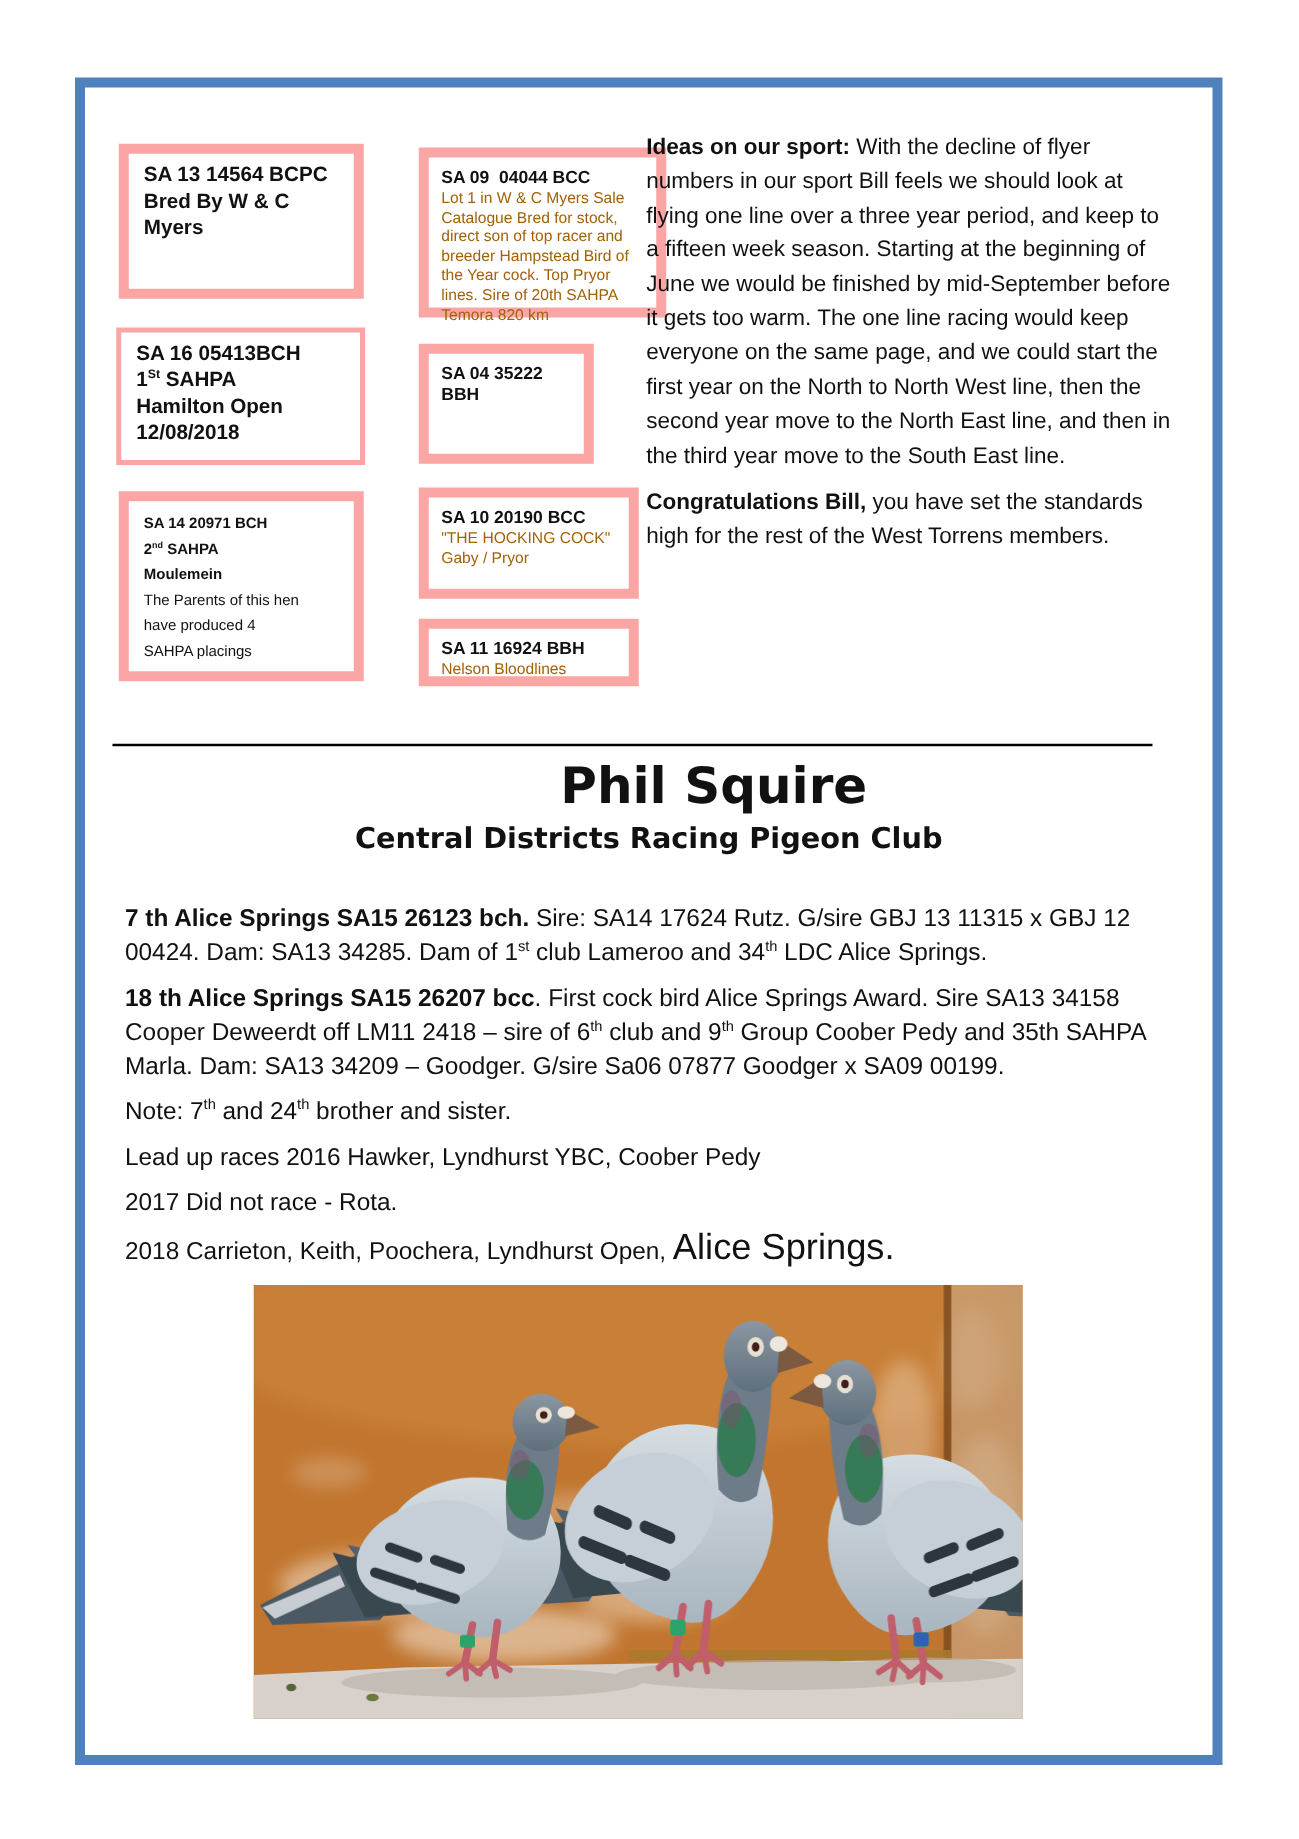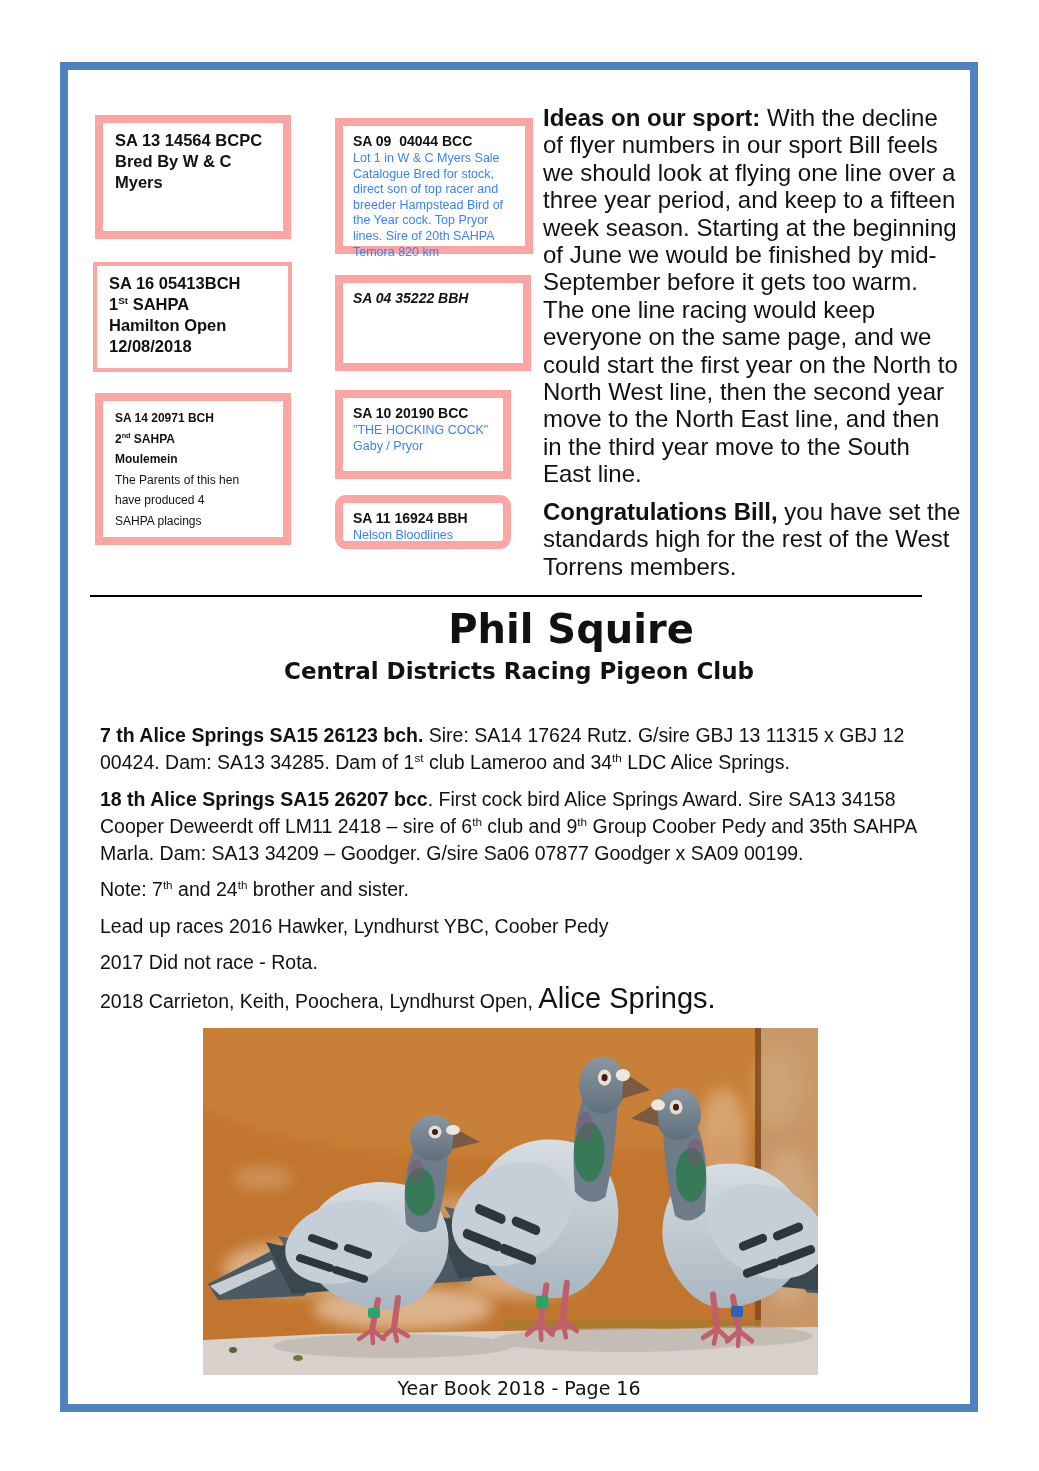--- a/index.html
+++ b/index.html
@@ -7,33 +7,33 @@
   .page{position:absolute;inset:0;background:#fff;}
   .frame{position:absolute;left:60px;top:62px;width:902px;height:1334px;border:8px solid #4f81bd;}
 
   
   .box{position:absolute;background:#fff;border:8px solid #fca5a5;box-sizing:border-box;}
   .box.thick{border-width:4px;}
   .b1{left:95px;top:115px;width:196px;height:124px;}
   .b2{left:93px;top:262px;width:199px;height:110px;}
   .b3{left:95px;top:393px;width:196px;height:152px;}
   .m1{left:335px;top:118px;width:198px;height:136px;}
-  .m2{left:335px;top:275px;width:196px;height:96px;font-style:italic;}
+  .m2{left:335px;top:275px;width:140px;height:96px;}
   .m3{left:335px;top:390px;width:176px;height:89px;}
-  .m4{left:335px;top:495px;width:176px;height:54px;border-radius:11px;}
+  .m4{left:335px;top:495px;width:176px;height:54px;}
   .bx-lines{padding:7px 6px 4px 12px;font-size:16.5px;line-height:21px;}
   .b3 .bx-lines{font-size:12px;line-height:20.5px;}
   .bx-title{padding:7px 6px 0 10px;font-weight:bold;font-size:14px;line-height:17px;white-space:pre-wrap;}
-  .bx-body{padding:1px 6px 2px 10px;font-size:12.5px;line-height:15.6px;color:#3b82f6;}
+  .bx-body{padding:1px 6px 2px 10px;font-size:12.5px;line-height:15.6px;color:#a16207;}
   .bx-body .bx-line{min-height:15px;}
   b{font-weight:bold;}
   sup{font-size:60%;vertical-align:super;line-height:0;}
 
   
-  .ideas{position:absolute;left:543px;top:104px;width:420px;font-size:24px;line-height:27.4px;}
+  .ideas{position:absolute;left:517px;top:104px;width:420px;font-size:18px;line-height:27.4px;}
   .ideas p{margin:0 0 10px 0;}
 
   
   .divider{position:absolute;left:90px;top:595px;width:832px;height:2px;background:#000;}
   .title{position:absolute;left:60px;top:606px;width:1022px;text-align:center;
          font-family:"DejaVu Sans",sans-serif;font-weight:bold;font-size:40px;line-height:46px;margin:0;}
   .subtitle{position:absolute;left:60px;top:657px;width:918px;text-align:center;
          font-family:"DejaVu Sans",sans-serif;font-weight:bold;font-size:23px;line-height:28px;margin:0;}
 
   
@@ -199,14 +199,13 @@
       <ellipse cx="95" cy="330" rx="5" ry="3" fill="#6a7a3a"></ellipse>
       <ellipse cx="30" cy="322" rx="4" ry="3" fill="#55653a"></ellipse>
 
       <use href="#pg" transform="translate(170,0) scale(1.02,1.24)"></use>
       <use href="#pg" transform="translate(5,64)"></use>
       <use href="#pg" transform="translate(700,34) scale(-1,1.13)"></use>
       <rect x="528" y="278" width="12" height="11" rx="2" fill="#2f62b5"></rect>
     </svg>
   </div>
 
-  <div class="footer">Year Book 2018 - Page 16</div>
 </div>
 
 </body></html>

